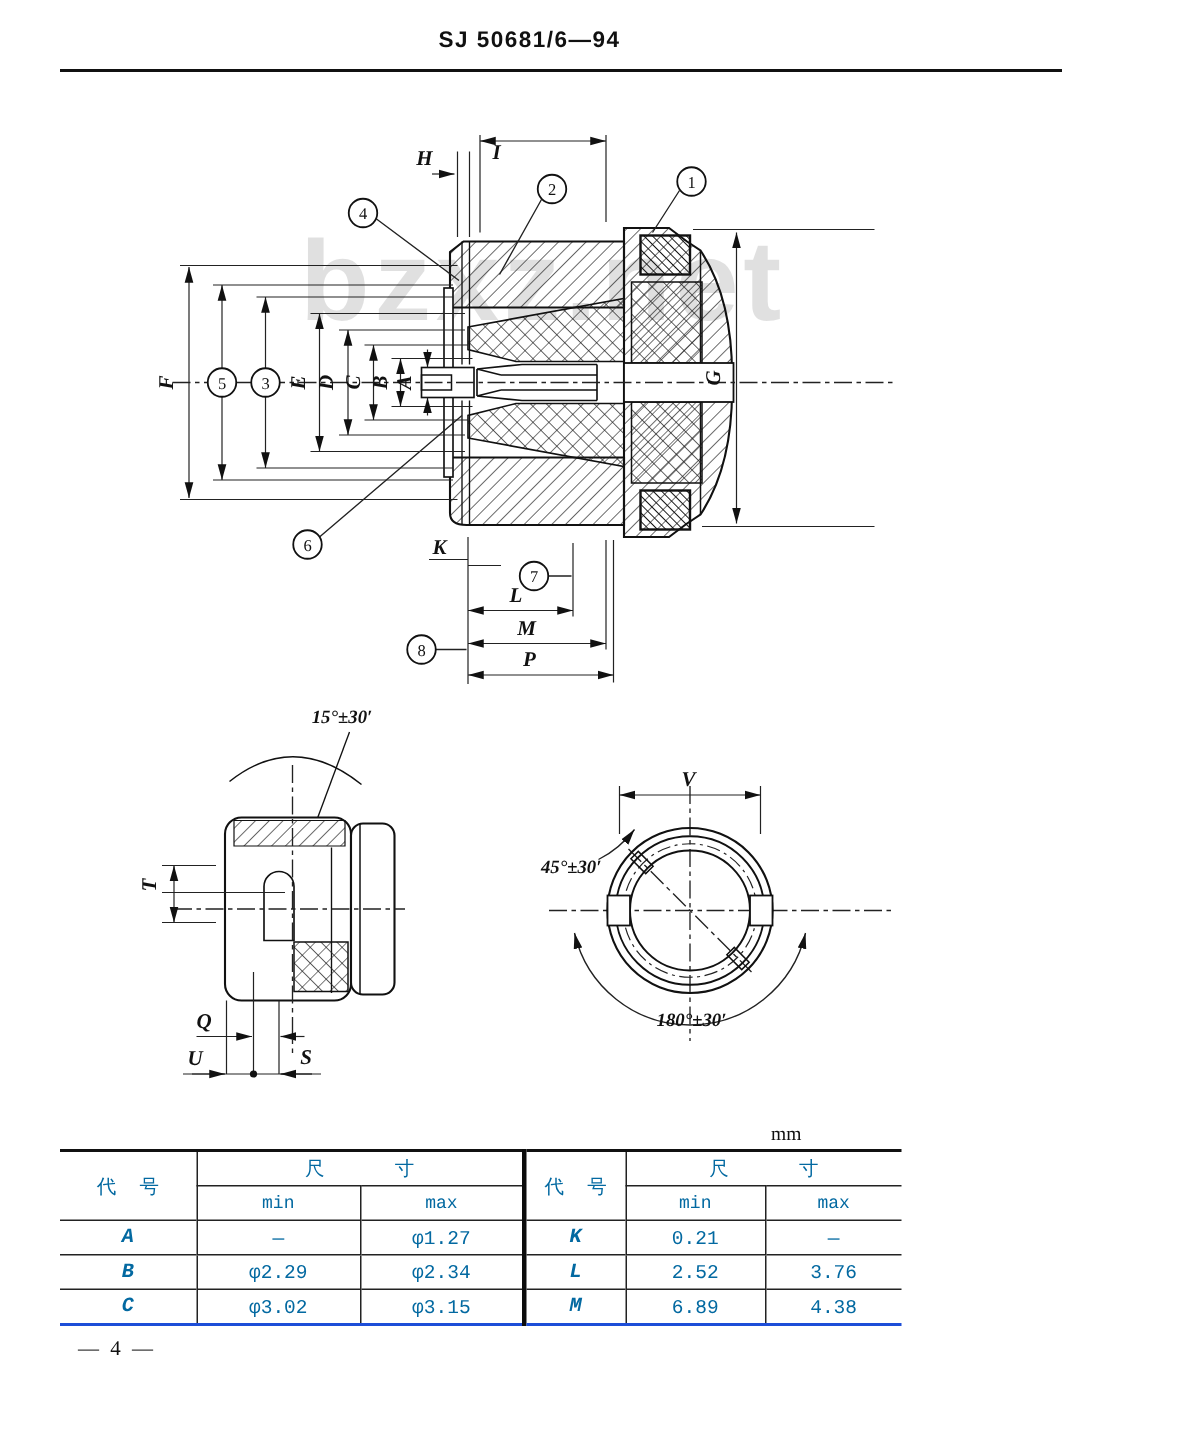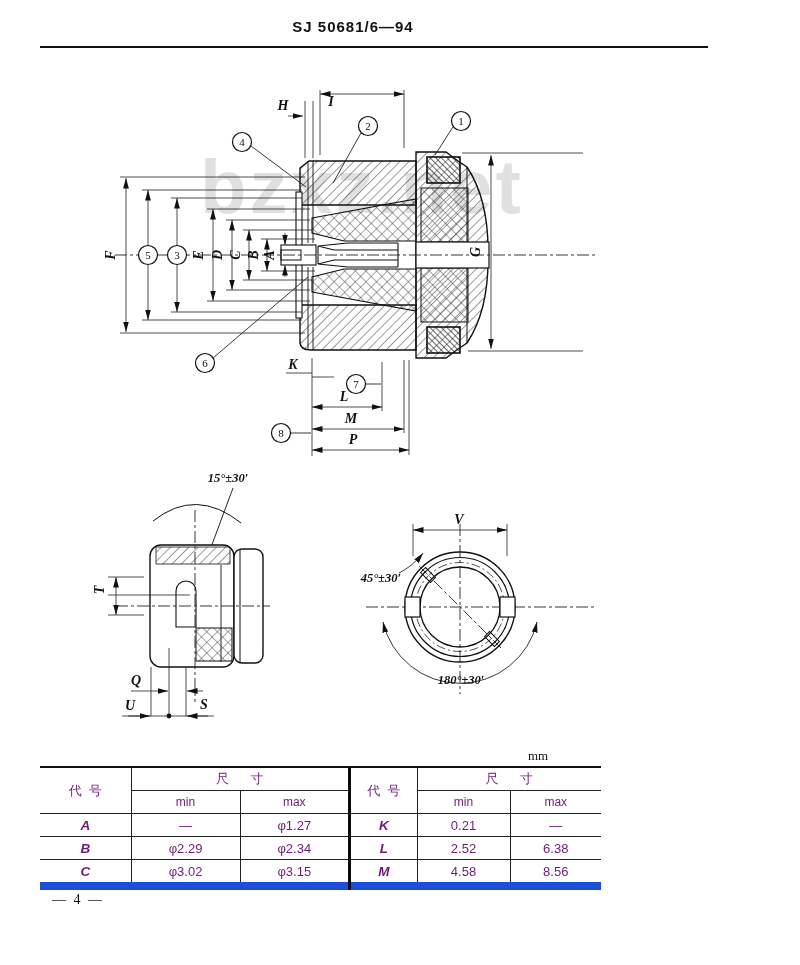--- a/index.html
+++ b/index.html
@@ -3,27 +3,27 @@
 <meta charset="utf-8">
 <style>
   html,body{margin:0;padding:0;background:#ffffff;}
   .page{position:relative;width:708px;height:965px;background:#fff;overflow:hidden;
         font-family:"Liberation Serif",serif;color:#111;}
   .hdr{position:absolute;left:0;top:18px;width:706px;text-align:center;
        font-family:"Liberation Sans",sans-serif;font-weight:bold;font-size:15px;
        letter-spacing:1px;color:#111;}
   .rule{position:absolute;left:40px;top:46px;width:722px;height:2px;background:#111;}
   .drawsvg{position:absolute;left:0;top:50px;}
-  .unit{position:absolute;left:528px;top:748px;font-size:13px;font-family:"Liberation Serif",serif;}
+  .unit{position:absolute;left:514px;top:748px;font-size:13px;font-family:"Liberation Serif",serif;}
   .pageno{position:absolute;left:52px;top:892px;font-size:14px;letter-spacing:2px;}
   
   .tblwrap{position:absolute;left:40px;top:766px;display:flex;align-items:stretch;}
   table.dimtbl{border-collapse:collapse;table-layout:fixed;
-       border-top:2px solid #111;border-bottom:8px solid #1d4ed8;
-       font-family:Liberation Sans, sans-serif;font-size:13px;color:#701a75;}
+       border-top:2px solid #111;border-bottom:2px solid #1d4ed8;
+       font-family:Liberation Mono, monospace;font-size:13px;color:#0369a1;}
   table.dimtbl td{border-top:1.2px solid #222;text-align:center;padding:0;height:22px;
        white-space:pre;overflow:hidden;}
   table.dimtbl tr.h1 td{border-top:none;}
   td.vr{border-right:1.2px solid #222;}
   td.cjk{font-size:13px;}
   td.mh{font-size:12px;}
   td.code{font-style:italic;font-weight:bold;font-size:13.5px;}
   .divider{width:3px;background:#0c0c0c;}
   
   text{fill:#111;}
@@ -290,25 +290,25 @@
           <td class="mh">max</td>
         </tr>
         <tr>
           <td class="code vr">K</td>
           <td class="vr">0.21</td>
           <td>—</td>
         </tr>
         <tr>
           <td class="code vr">L</td>
           <td class="vr">2.52</td>
-          <td>6.38</td>
+          <td>3.76</td>
         </tr>
         <tr>
           <td class="code vr">M</td>
-          <td class="vr">4.58</td>
-          <td>8.56</td>
+          <td class="vr">6.89</td>
+          <td>4.38</td>
         </tr>
       </tbody>
     </table>
   </div>
 
   <div class="pageno">— 4 —</div>
 </div>
 
 </body></html>

